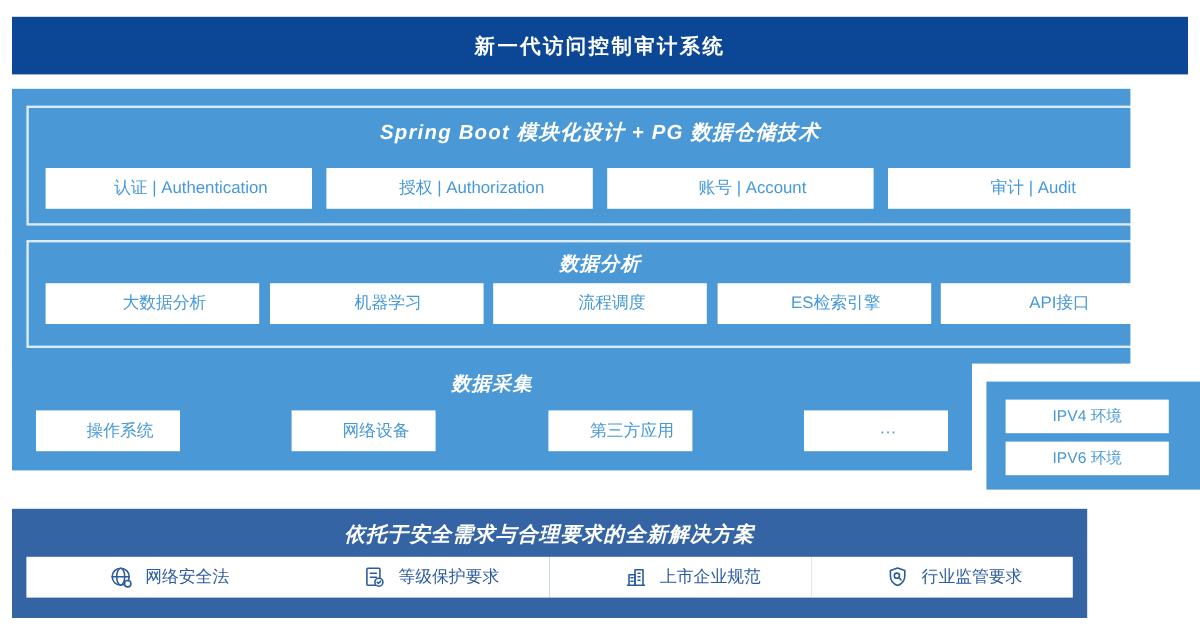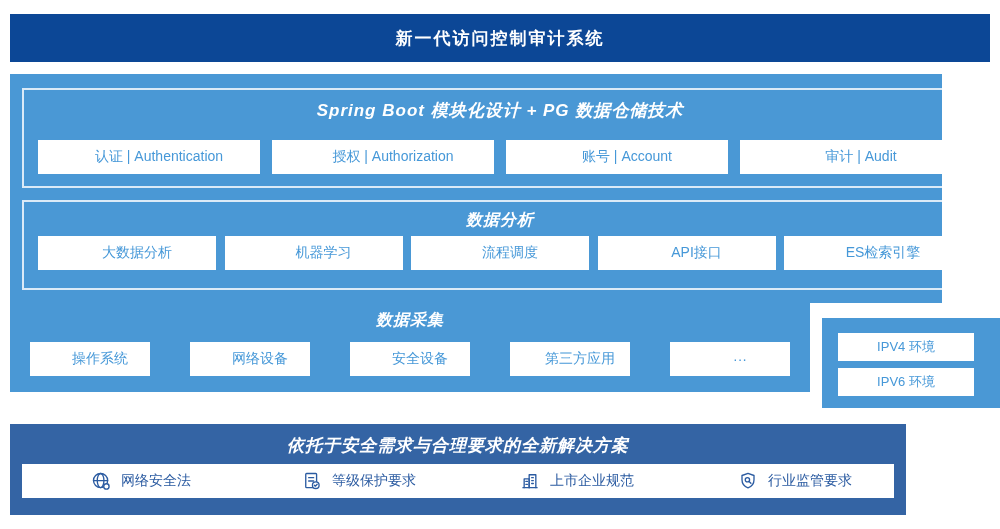--- a/index.html
+++ b/index.html
@@ -98,32 +98,31 @@
       <div class="cell">账号 | Account</div>
       <div class="cell">审计 | Audit</div>
     </div>
   </div>
   <div class="inner-box analysis">
     <div class="section-title">数据分析</div>
     <div class="cell-row">
       <div class="cell">大数据分析</div>
       <div class="cell">机器学习</div>
       <div class="cell">流程调度</div>
+      <div class="cell">ES检索引擎</div>
       <div class="cell">API接口</div>
-      <div class="cell">ES检索引擎</div>
     </div>
   </div>
 </div>
 
 <div class="collection">
   <div class="section-title">数据采集</div>
   <div class="cell-row">
     <div class="cell">操作系统</div>
     <div class="cell">网络设备</div>
-    <div class="cell">安全设备</div>
     <div class="cell">第三方应用</div>
     <div class="cell">···</div>
   </div>
 </div>
 
 <div class="env-box">
   <div class="env-cell v4">IPV4 环境</div>
   <div class="env-cell v6">IPV6 环境</div>
 </div>
 

